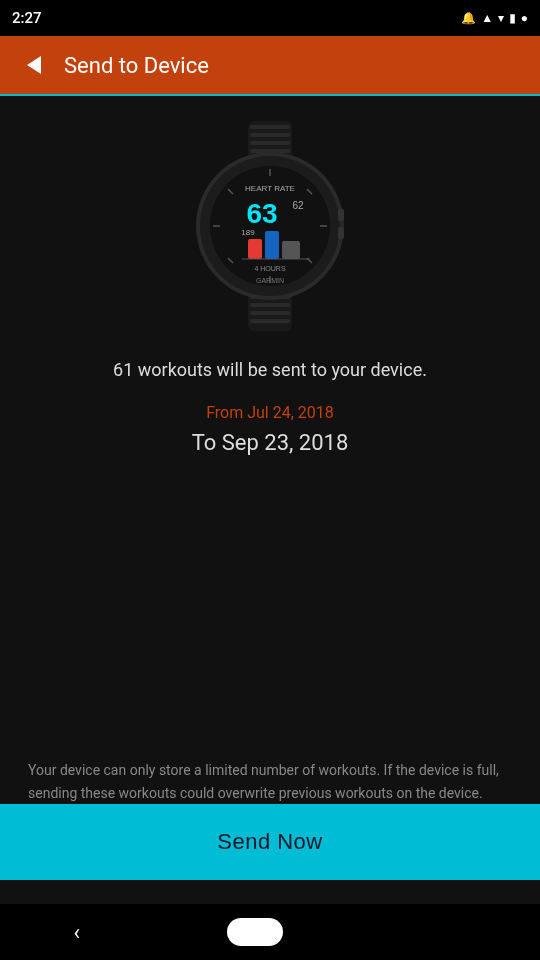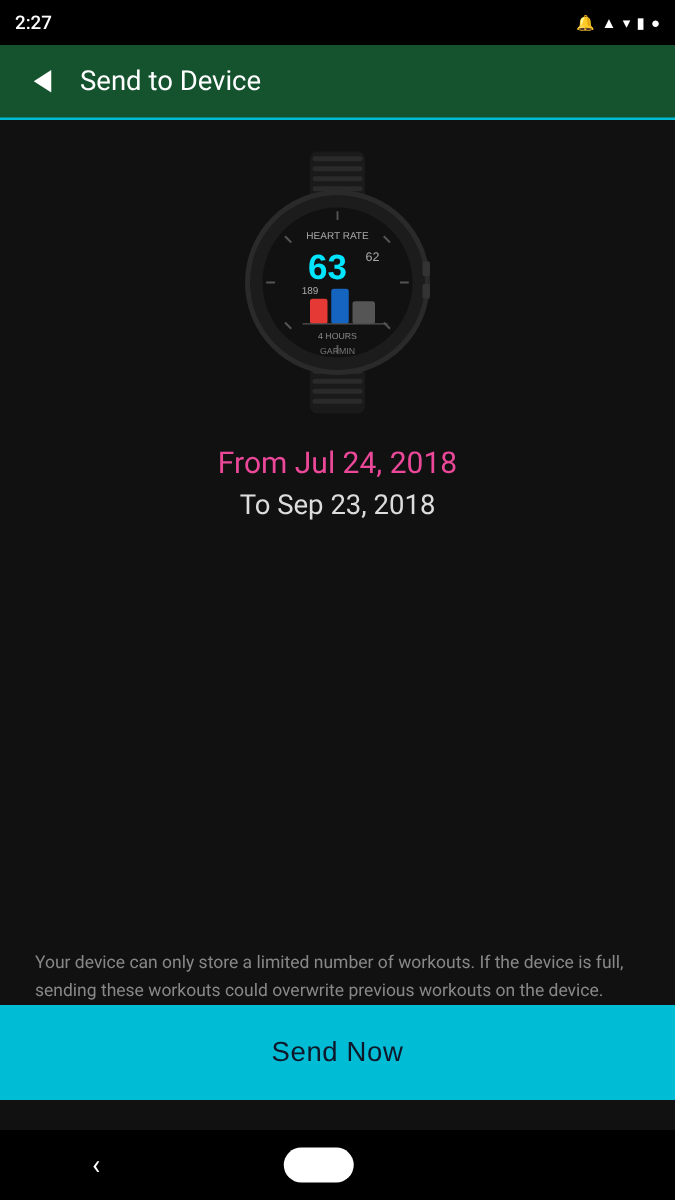--- a/index.html
+++ b/index.html
@@ -38,21 +38,21 @@
     }
 
     .status-icons span {
       font-size: 12px;
       color: #ffffff;
     }
 
     
     .toolbar {
       height: 60px;
-      background: #14532d;
+      background: #c2410c;
       display: flex;
       align-items: center;
       padding: 0 16px;
       border-bottom: 2px solid #00bcd4;
     }
 
     .back-btn {
       width: 36px;
       height: 36px;
       display: flex;
@@ -104,22 +104,22 @@
     
     .workout-count {
       font-size: 18px;
       color: #dddddd;
       text-align: center;
       margin-bottom: 20px;
       line-height: 1.5;
     }
 
     .date-from {
-      font-size: 24px;
-      color: #ec4899;
+      font-size: 16px;
+      color: #c2410c;
       text-align: left;
       margin-bottom: 8px;
     }
 
     .date-to {
       font-size: 22px;
       color: #dddddd;
       text-align: center;
       margin-bottom: 40px;
     }
@@ -262,20 +262,21 @@
       <rect x="102" y="120" width="18" height="18" fill="#555555" rx="2"></rect>
 
       <line x1="62" y1="138" x2="130" y2="138" stroke="#555555" stroke-width="1"></line>
 
       <text x="90" y="150" text-anchor="middle" font-size="7" fill="#888888" font-family="Arial">4 HOURS</text>
 
       <text x="90" y="162" text-anchor="middle" font-size="7" fill="#777777" font-family="Arial">GARMIN</text>
     </svg>
   </div>
 
+  <p class="workout-count">61 workouts will be sent to your device.</p>
 
   <p class="date-from">From Jul 24, 2018</p>
   <p class="date-to">To Sep 23, 2018</p>
 
 </div>
 
 <div class="warning-text">
   <span>Your device can only store a limited number of workouts. If the device is full, sending these workouts could overwrite previous workouts on the device.</span>
 </div>
 

